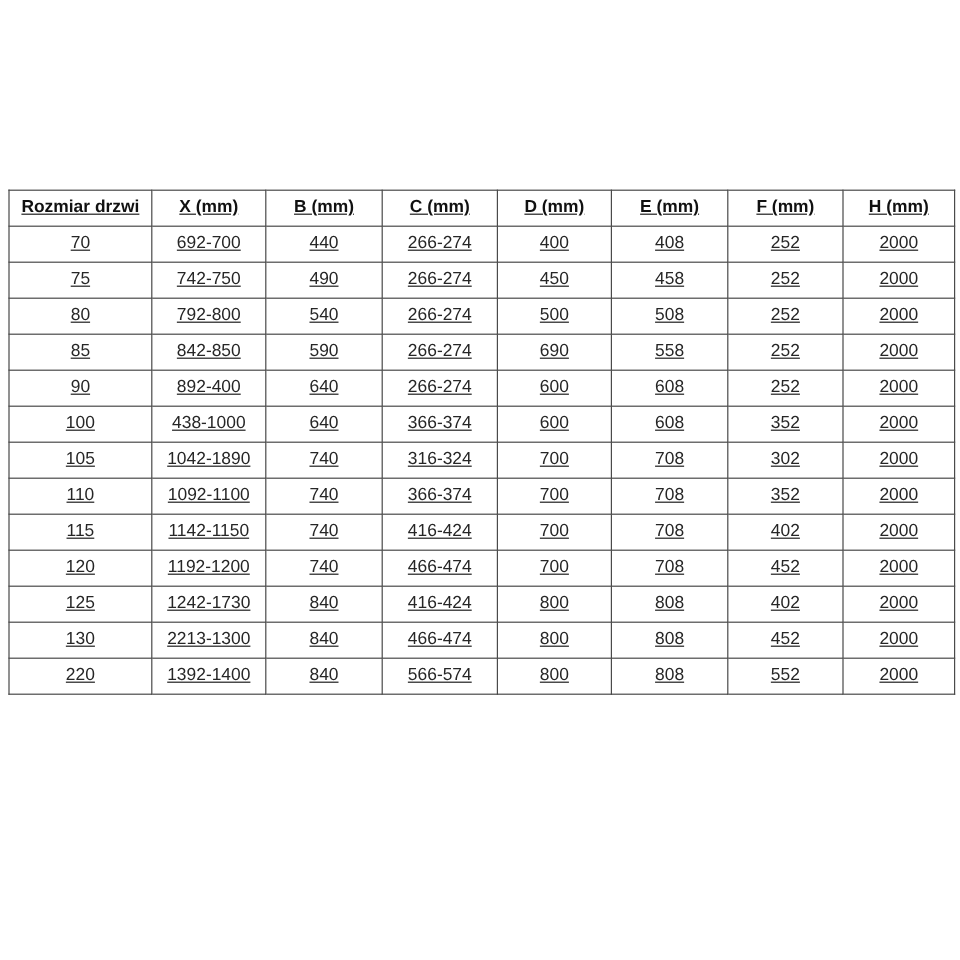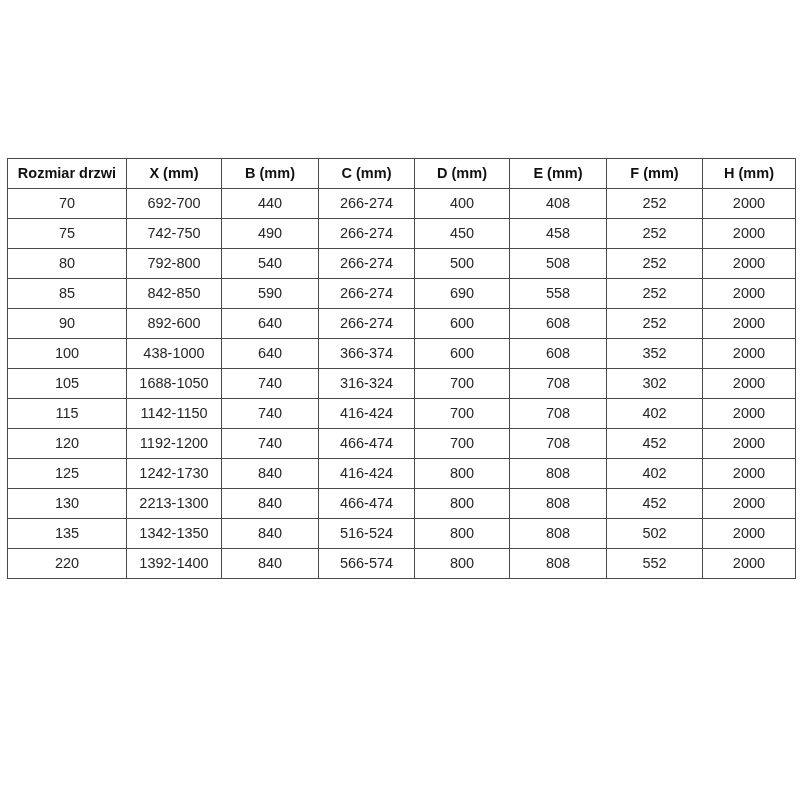--- a/index.html
+++ b/index.html
@@ -14,20 +14,21 @@
     font-family: "Liberation Sans", sans-serif;
     color: #1f1f1f;
   }
   .size-table {
     position: absolute;
     left: 7px;
     top: 158px;
     width: 788px;
     border-collapse: collapse;
     table-layout: fixed;
+    text-decoration: underline;
   }
   .size-table th,
   .size-table td {
     border: 1px solid #4a4a4a;
     height: 29px;
     padding: 0 2px;
     text-align: center;
     vertical-align: middle;
     font-size: 14.5px;
     line-height: 1;
@@ -106,46 +107,56 @@
           <td>842-850</td>
           <td>590</td>
           <td>266-274</td>
           <td>690</td>
           <td>558</td>
           <td>252</td>
           <td>2000</td>
         </tr>
         <tr>
           <td>90</td>
-          <td>892-600</td>
+          <td>892-400</td>
           <td>640</td>
           <td>266-274</td>
           <td>600</td>
           <td>608</td>
           <td>252</td>
           <td>2000</td>
         </tr>
         <tr>
           <td>100</td>
           <td>438-1000</td>
           <td>640</td>
           <td>366-374</td>
           <td>600</td>
           <td>608</td>
           <td>352</td>
           <td>2000</td>
         </tr>
         <tr>
           <td>105</td>
-          <td>1688-1050</td>
+          <td>1042-1890</td>
           <td>740</td>
           <td>316-324</td>
           <td>700</td>
           <td>708</td>
           <td>302</td>
+          <td>2000</td>
+        </tr>
+        <tr>
+          <td>110</td>
+          <td>1092-1100</td>
+          <td>740</td>
+          <td>366-374</td>
+          <td>700</td>
+          <td>708</td>
+          <td>352</td>
           <td>2000</td>
         </tr>
         <tr>
           <td>115</td>
           <td>1142-1150</td>
           <td>740</td>
           <td>416-424</td>
           <td>700</td>
           <td>708</td>
           <td>402</td>
@@ -175,30 +186,20 @@
           <td>130</td>
           <td>2213-1300</td>
           <td>840</td>
           <td>466-474</td>
           <td>800</td>
           <td>808</td>
           <td>452</td>
           <td>2000</td>
         </tr>
         <tr>
-          <td>135</td>
-          <td>1342-1350</td>
-          <td>840</td>
-          <td>516-524</td>
-          <td>800</td>
-          <td>808</td>
-          <td>502</td>
-          <td>2000</td>
-        </tr>
-        <tr>
           <td>220</td>
           <td>1392-1400</td>
           <td>840</td>
           <td>566-574</td>
           <td>800</td>
           <td>808</td>
           <td>552</td>
           <td>2000</td>
         </tr>
       </tbody>

